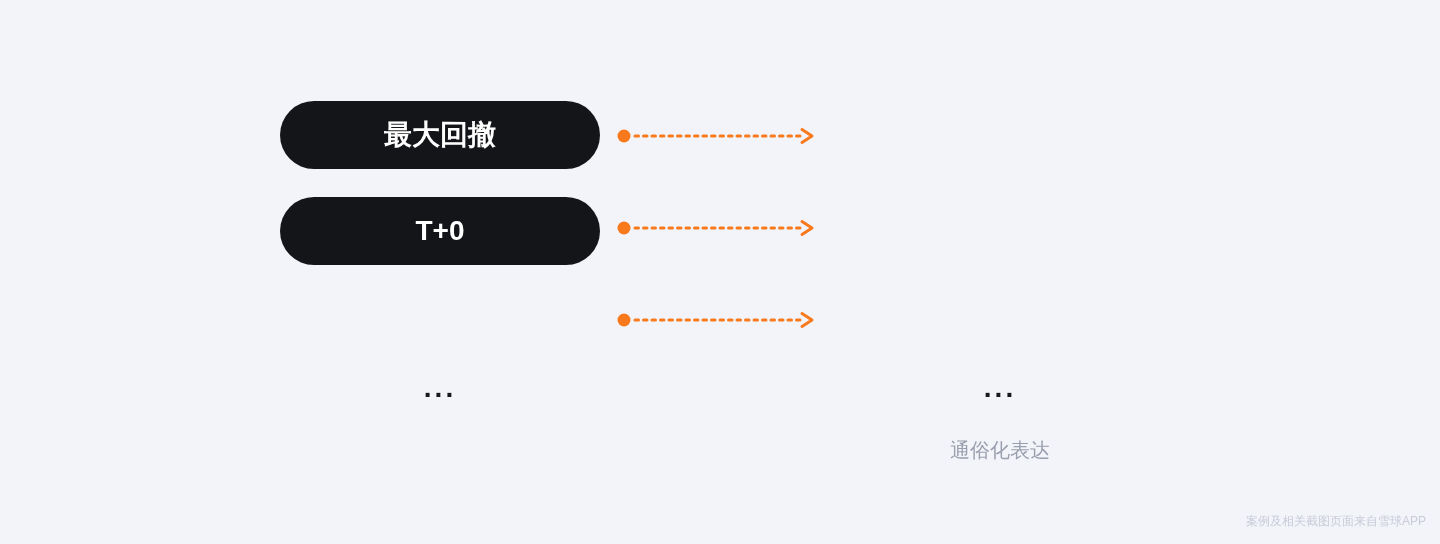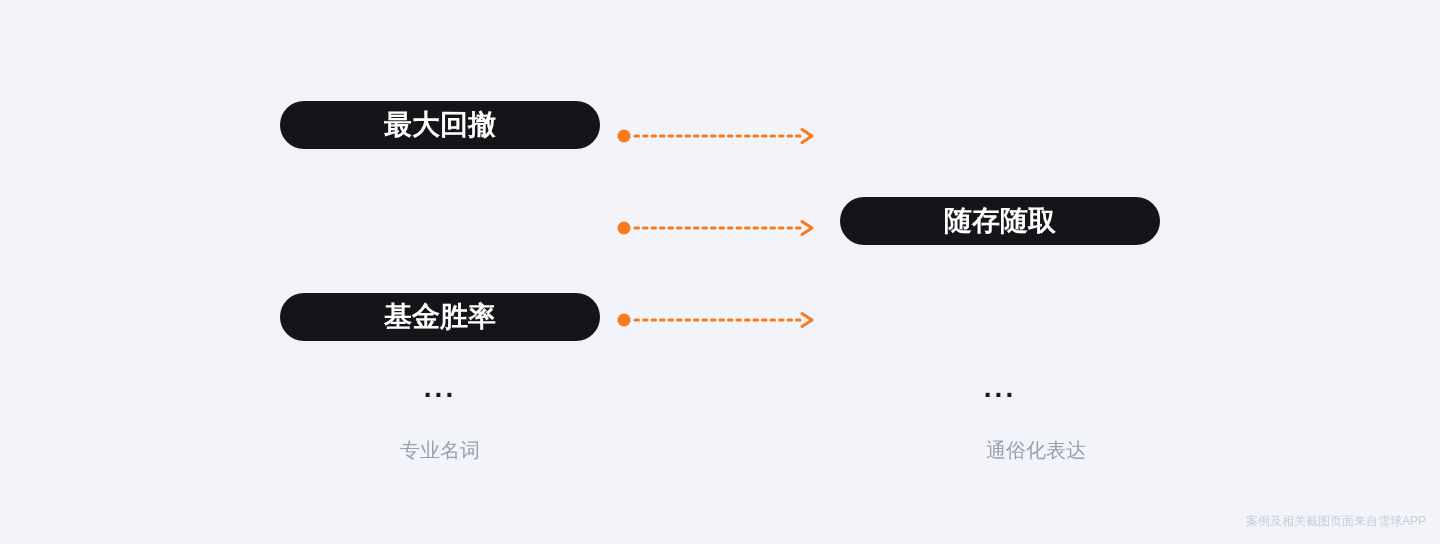--- a/index.html
+++ b/index.html
@@ -7,21 +7,21 @@
     position: relative;
     width: 1440px;
     height: 544px;
     background: var(--background, #f3f4f9);
     font-family: "Liberation Sans", sans-serif;
     overflow: hidden;
   }
   .pill {
     position: absolute;
     width: 320px;
-    height: 48px;
+    height: 68px;
     background: var(--pill-bg, #141518);
     border-radius: 34px;
     color: var(--pill-text, #ffffff);
     display: flex;
     align-items: center;
     justify-content: center;
     font-size: 28px;
     font-weight: 600;
     white-space: nowrap;
   }
@@ -64,21 +64,21 @@
   .col-label {
     position: absolute;
     width: 320px;
     top: 438px;
     text-align: center;
     font-size: 20px;
     color: var(--label, #999fae);
     line-height: 24px;
   }
   .col-label.lcol { left: 280px; }
-  .col-label.rcol { left: 876px; }
+  .col-label.rcol { left: 840px; }
   .credit {
     position: absolute;
     right: 14px;
     top: 513px;
     font-size: 12px;
     color: var(--watermark, #c8ccd9);
   }
 </style>
 </head>
 <body>
@@ -87,39 +87,35 @@
 
   <div class="pill lcol r1">
     <span>最大回撤</span>
   </div>
   <svg class="arrow a1" viewBox="0 0 204 18">
     <circle class="dot" cx="8" cy="9" r="6.5"></circle>
     <line class="dash" x1="19" y1="9" x2="185" y2="9"></line>
     <polyline class="head" points="186,2.5 196,9 186,15.5"></polyline>
   </svg>
 
+  <div class="pill lcol r2">
+    <span>T+0</span>
+  </div>
   <svg class="arrow a2" viewBox="0 0 204 18">
     <circle class="dot" cx="8" cy="9" r="6.5"></circle>
     <line class="dash" x1="19" y1="9" x2="185" y2="9"></line>
     <polyline class="head" points="186,2.5 196,9 186,15.5"></polyline>
   </svg>
-  <div class="pill rcol r2">
-    <span>随存随取</span>
-  </div>
 
-  <div class="pill lcol r3">
-    <span>基金胜率</span>
-  </div>
   <svg class="arrow a3" viewBox="0 0 204 18">
     <circle class="dot" cx="8" cy="9" r="6.5"></circle>
     <line class="dash" x1="19" y1="9" x2="185" y2="9"></line>
     <polyline class="head" points="186,2.5 196,9 186,15.5"></polyline>
   </svg>
 
   <div class="ellipsis lcol">...</div>
   <div class="ellipsis rcol">...</div>
 
-  <div class="col-label lcol">专业名词</div>
   <div class="col-label rcol">通俗化表达</div>
 
   <div class="credit">案例及相关截图页面来自雪球APP</div>
 
 </div>
 
 </body></html>

